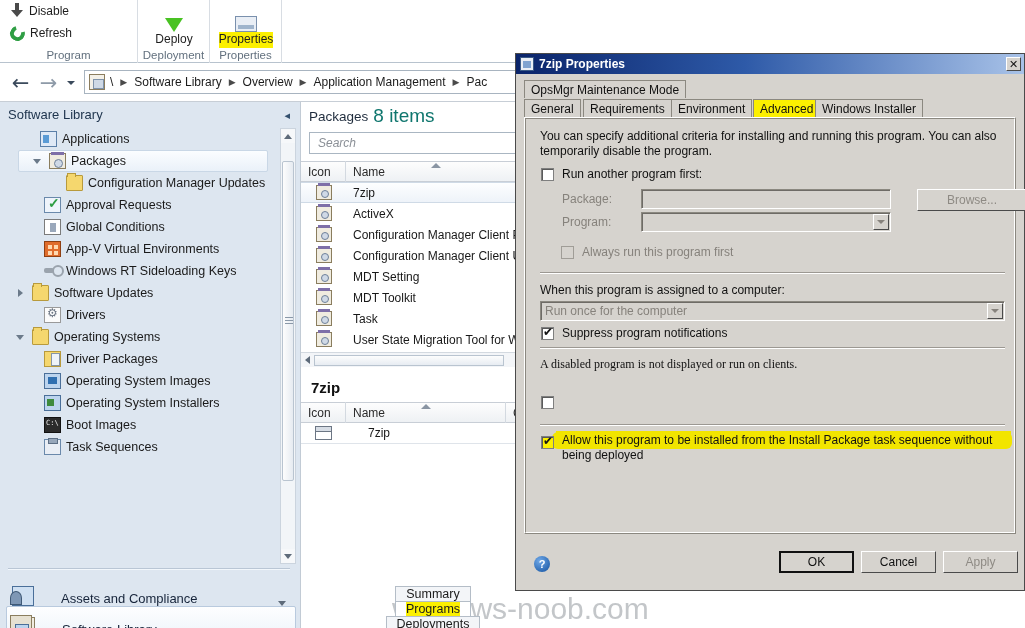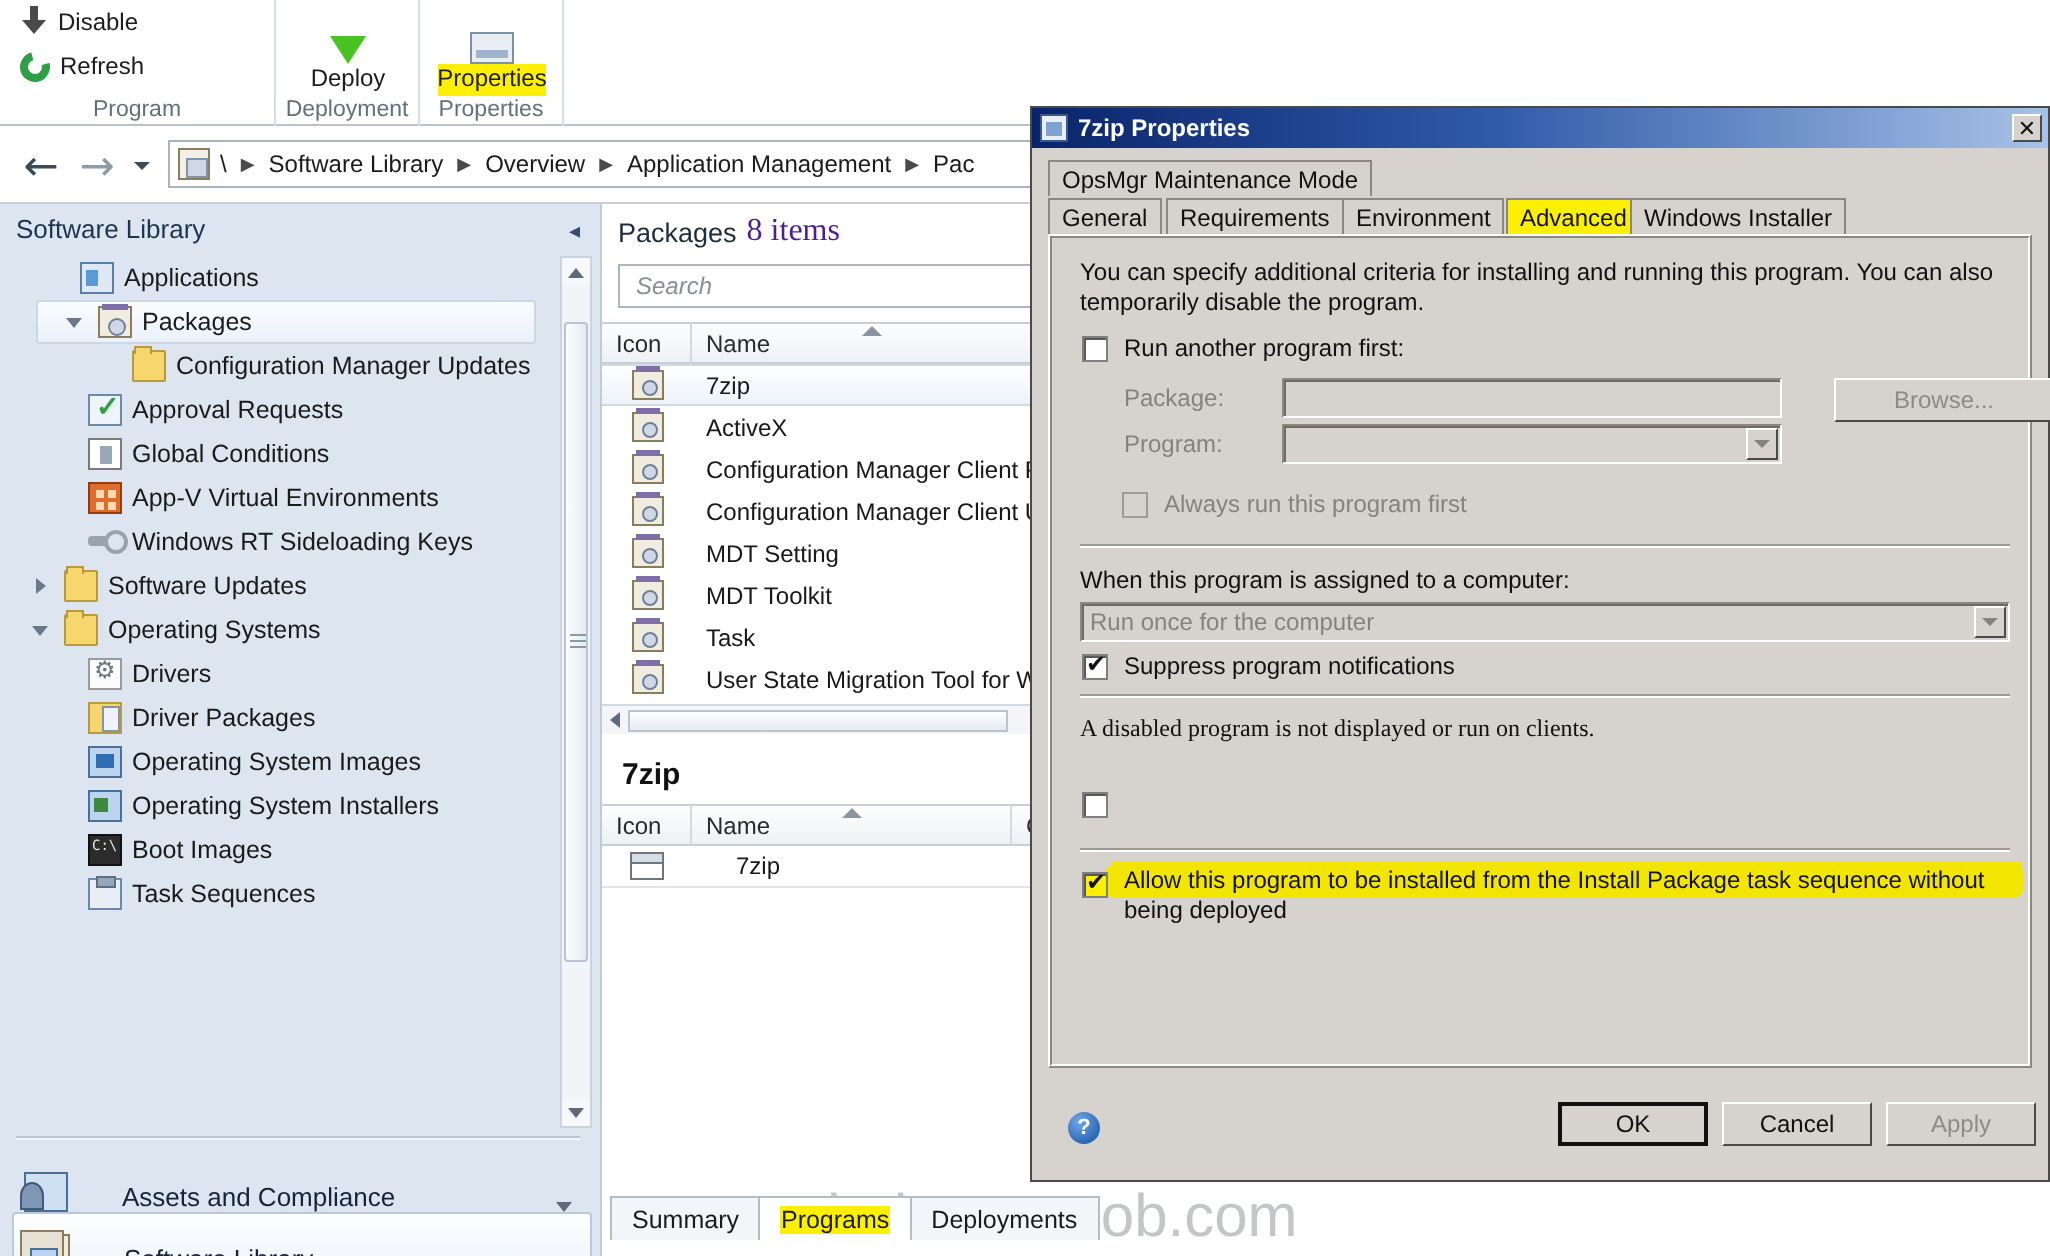--- a/index.html
+++ b/index.html
@@ -180,21 +180,21 @@
   .ws-scroll-dn { position:absolute; right:14px; bottom:8px; cursor:default;}
 
   
   .centerpanel {
     position:absolute; left:300px; top:102px; width:225px; height:526px;
     background:#ffffff; border-left:1px solid #c2cbd5;
   }
   .cp-header { position:absolute; left:0; top:0; width:225px; height:28px;
      background:#fff; display:flex; align-items:center; padding-left:8px; }
   .cp-title { font-size:13.5px; color:#1f2c3d; }
-  .cp-count { font-size:16px; color:#4c1d95; margin-left:5px;font-family:Liberation Serif, serif; }
+  .cp-count { font-size:19px; color:#0f766e; margin-left:5px; }
   .searchbox {
     position:absolute; left:8px; top:30px; width:217px; height:22px;
     border:1px solid #aab6c2; background:#fff;
     display:flex; align-items:center; padding-left:8px;
   }
   .searchbox .ph { font-size:12px; font-style:italic; color:#8a8f96; }
   .gridhdr {
     position:absolute; left:0; top:59px; width:225px; height:21px;
     background: linear-gradient(#fdfdfd,#eef1f4);
     border-top:1px solid #c8ced6; border-bottom:1px solid #c8ced6;
@@ -223,22 +223,22 @@
   }
   .hs-left { width:13px; display:flex;align-items:center;justify-content:center;}
   .hs-thumb { height:11px; background:linear-gradient(#fdfdfd,#e7ecf2); border:1px solid #b9c4d0; }
   .tri-lf { width:0;height:0;border-top:4px solid transparent;border-bottom:4px solid transparent;border-right:5px solid #5e6b7a;}
 
   .detailhdr { position:absolute; left:0; width:225px; height:30px;
      display:flex; align-items:center; padding-left:10px; background:#fff;}
   .detailhdr .t { font-size:15px; font-weight:bold; color:#111; }
 
   .bottabs {
-    position:absolute; left:300px; bottom:4px; width:260px; height:26px;
-    display:flex; align-items:flex-start; padding-left:5px; gap:0px;
+    position:absolute; left:300px; bottom:16px; width:260px; height:26px;
+    display:flex; align-items:center; padding-left:5px; gap:0px;flex-direction:column;
   }
   .btab {
     height:22px; padding:0 10px; display:flex;align-items:center;
     font-size:12.5px; color:#1b1b1b; border:1px solid #b4bdc7;
     border-bottom:none; background:#f3f5f8; margin-right:-1px; cursor:default;
   }
   .btab.active { background:#ffffff; }
 
   .watermark {
     position:absolute; left:392px; bottom:2px;
@@ -439,31 +439,31 @@
       </div>
 
       <div class="tree-row" style="padding-left:14px;">
         <span class="tw">
             <span class="tw-exp"></span>
           </span>
         <span class="nicon ni-folder" style="margin-left:6px;"></span>
         <span class="nlbl">Software Updates</span>
       </div>
 
+      <div class="tree-row" style="padding-left:44px;">
+        <span class="nicon ni-drv"></span>
+        <span class="nlbl">Drivers</span>
+      </div>
+
       <div class="tree-row" style="padding-left:14px;">
         <span class="tw">
             <span class="tw-col"></span>
           </span>
         <span class="nicon ni-folder" style="margin-left:6px;"></span>
         <span class="nlbl">Operating Systems</span>
-      </div>
-
-      <div class="tree-row" style="padding-left:44px;">
-        <span class="nicon ni-drv"></span>
-        <span class="nlbl">Drivers</span>
       </div>
 
       <div class="tree-row" style="padding-left:44px;">
         <span class="nicon ni-drvpkg"></span>
         <span class="nlbl">Driver Packages</span>
       </div>
 
       <div class="tree-row" style="padding-left:44px;">
         <span class="nicon ni-osimg"></span>
         <span class="nlbl">Operating System Images</span>

